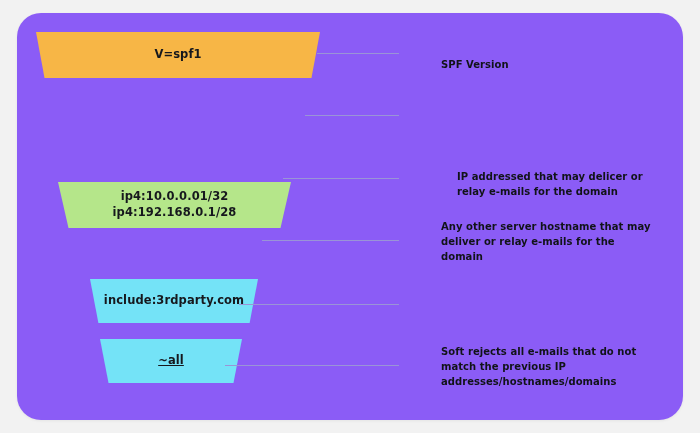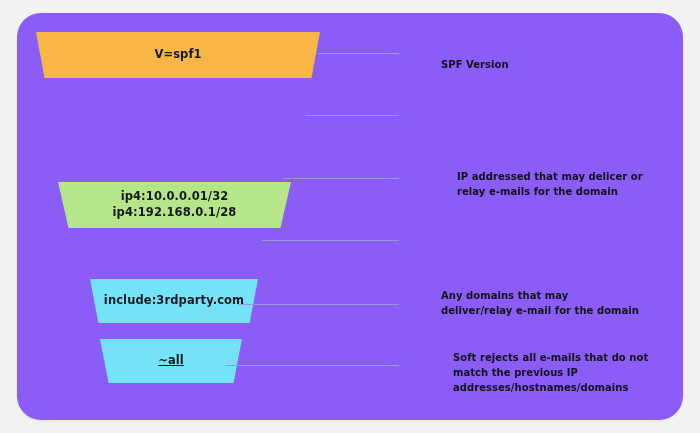--- a/index.html
+++ b/index.html
@@ -80,30 +80,30 @@
   <div class="funnel-stage" style="left:41px; top:141px; width:233px; height:46px;
               background:#b5e68a;
               clip-path: polygon(0% 0%, 100% 0%, 95.5% 100%, 4.5% 100%); margin-top: 28px;">
     <span class="stage-label">ip4:10.0.0.01/32
 ip4:192.168.0.1/28</span>
   </div>
   <div class="connector" style="left:266px; top:165px; width:116px;"></div>
   <div class="desc" style="left:440px; top:156px; width:214px;">IP addressed that may delicer or relay e-mails for the domain</div>
 
   <div class="connector" style="left:245px; top:227px; width:137px;"></div>
+  <div class="desc" style="left:424px; top:206px; width:218px;">Any other server hostname that may deliver or relay e-mails for the domain</div>
 
   <div class="funnel-stage" style="left:73px; top:266px; width:168px; height:44px;
               background:#74e3f7;
               clip-path: polygon(0% 0%, 100% 0%, 95% 100%, 5% 100%);">
     <span class="stage-label">include:3rdparty.com</span>
   </div>
   <div class="connector" style="left:222px; top:291px; width:160px;"></div>
-  <div class="desc" style="left:424px; top:275px; width:200px;">Any domains that may deliver/relay e-mail for the domain</div>
 
   <div class="funnel-stage" style="left:83px; top:326px; width:142px; height:44px;
               background:#74e3f7;
               clip-path: polygon(0% 0%, 100% 0%, 94% 100%, 6% 100%); text-decoration: underline;">
     <span class="stage-label">~all</span>
   </div>
   <div class="connector" style="left:208px; top:352px; width:174px;"></div>
-  <div class="desc" style="left:436px; top:331px; width:212px;margin-top:6px;">Soft rejects all e-mails that do not match the previous IP addresses/hostnames/domains</div>
+  <div class="desc" style="left:424px; top:331px; width:212px;">Soft rejects all e-mails that do not match the previous IP addresses/hostnames/domains</div>
 
 </div>
 
 </body></html>

